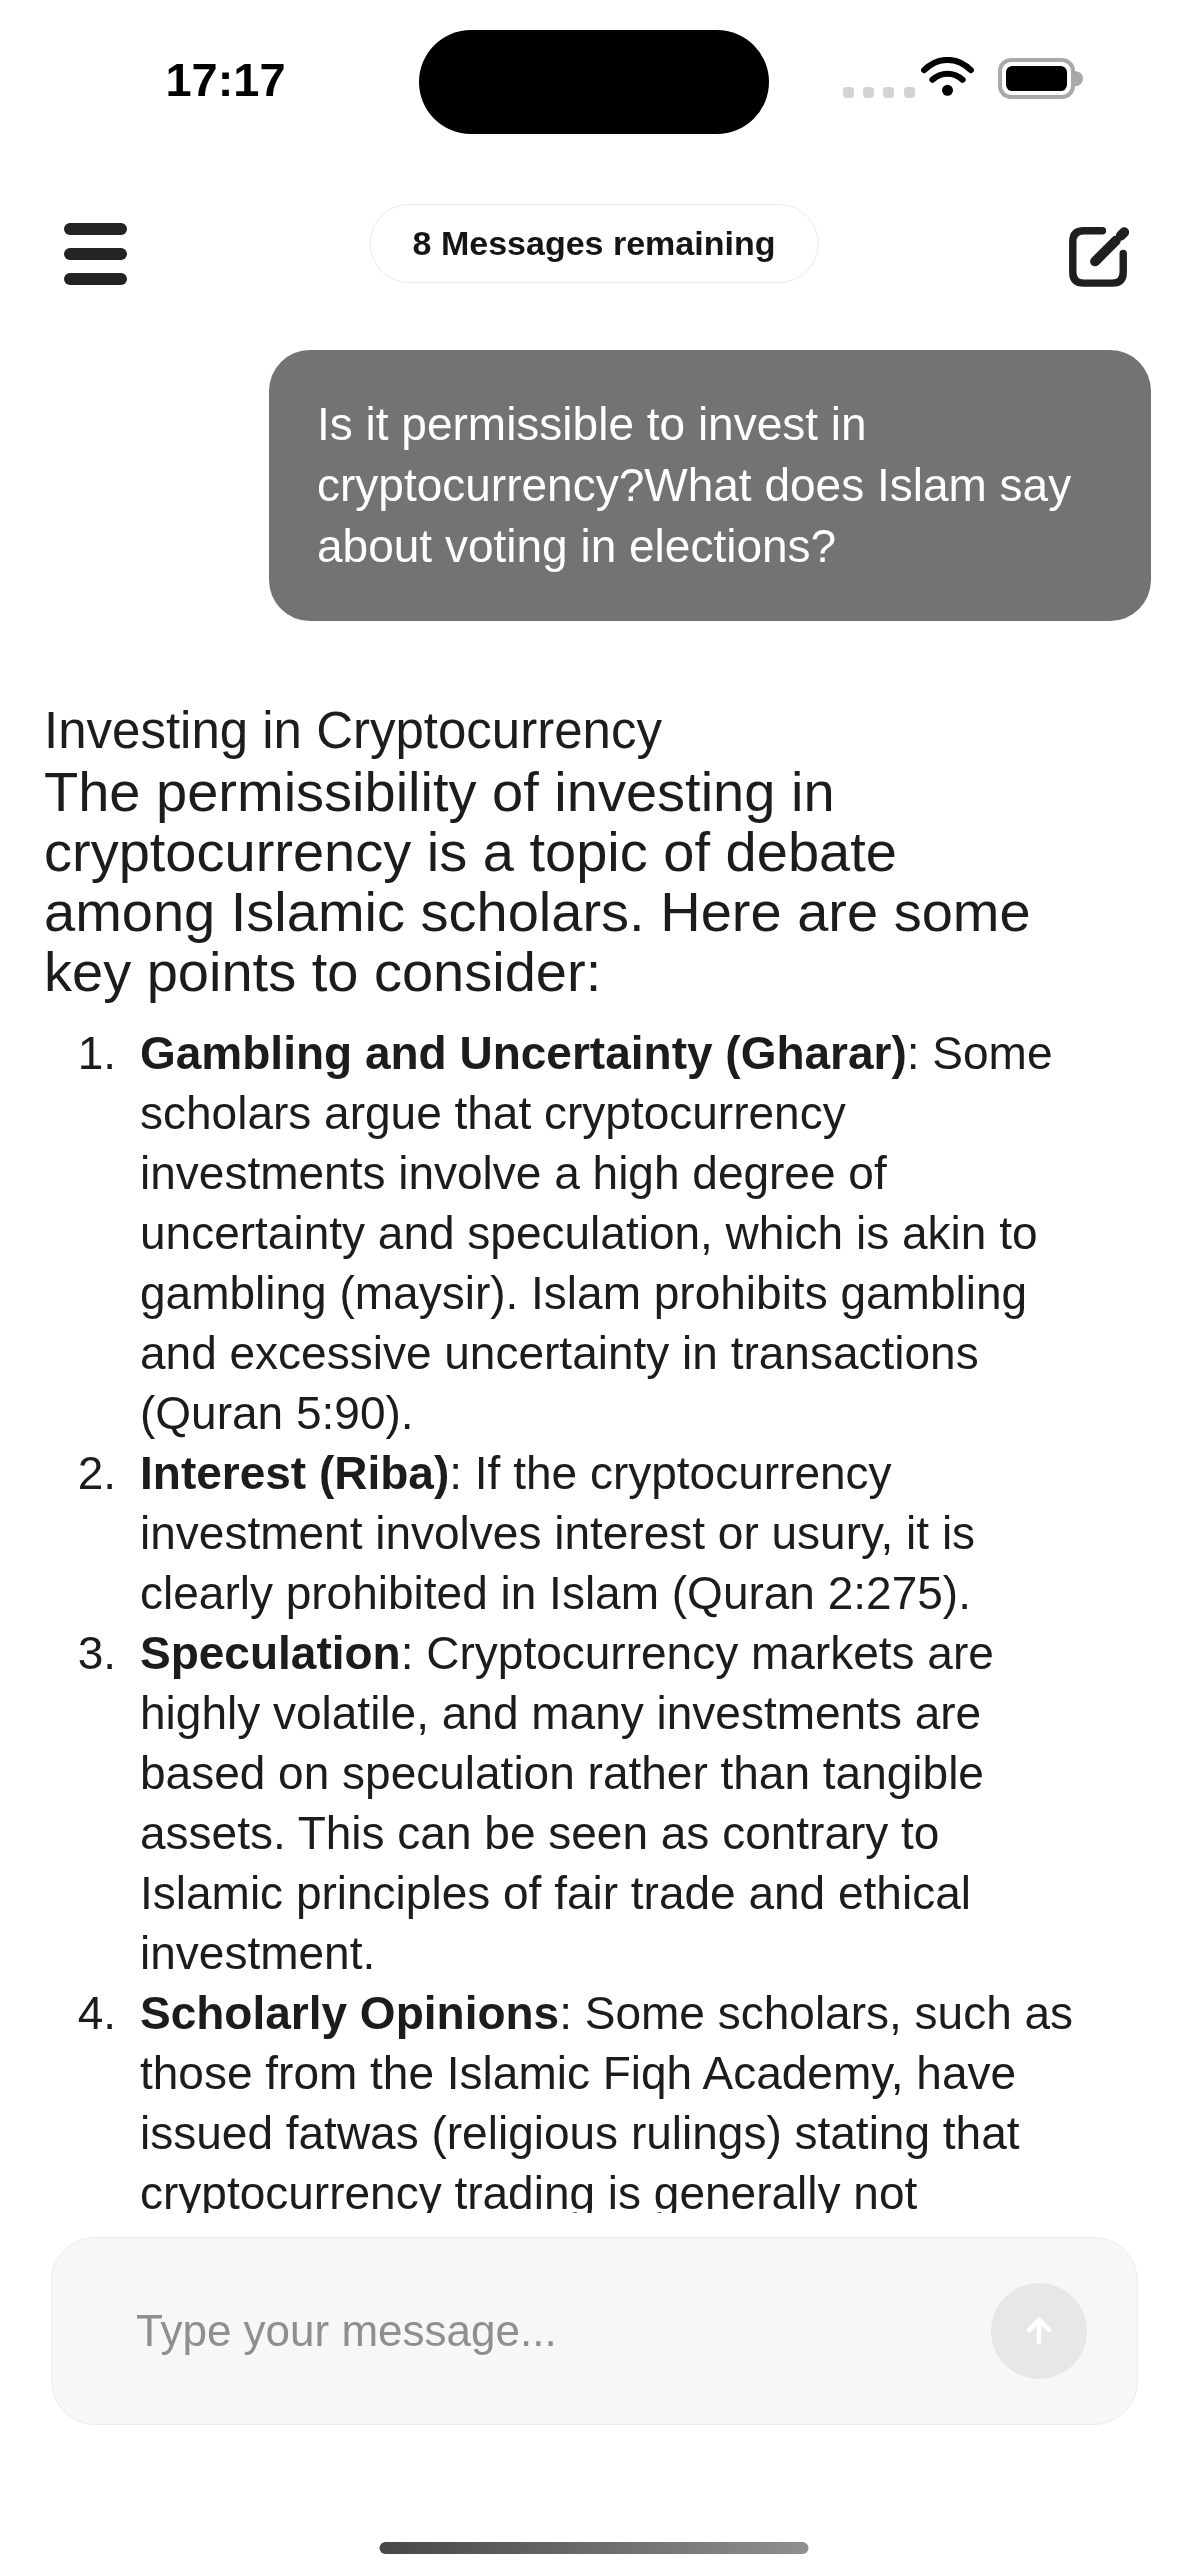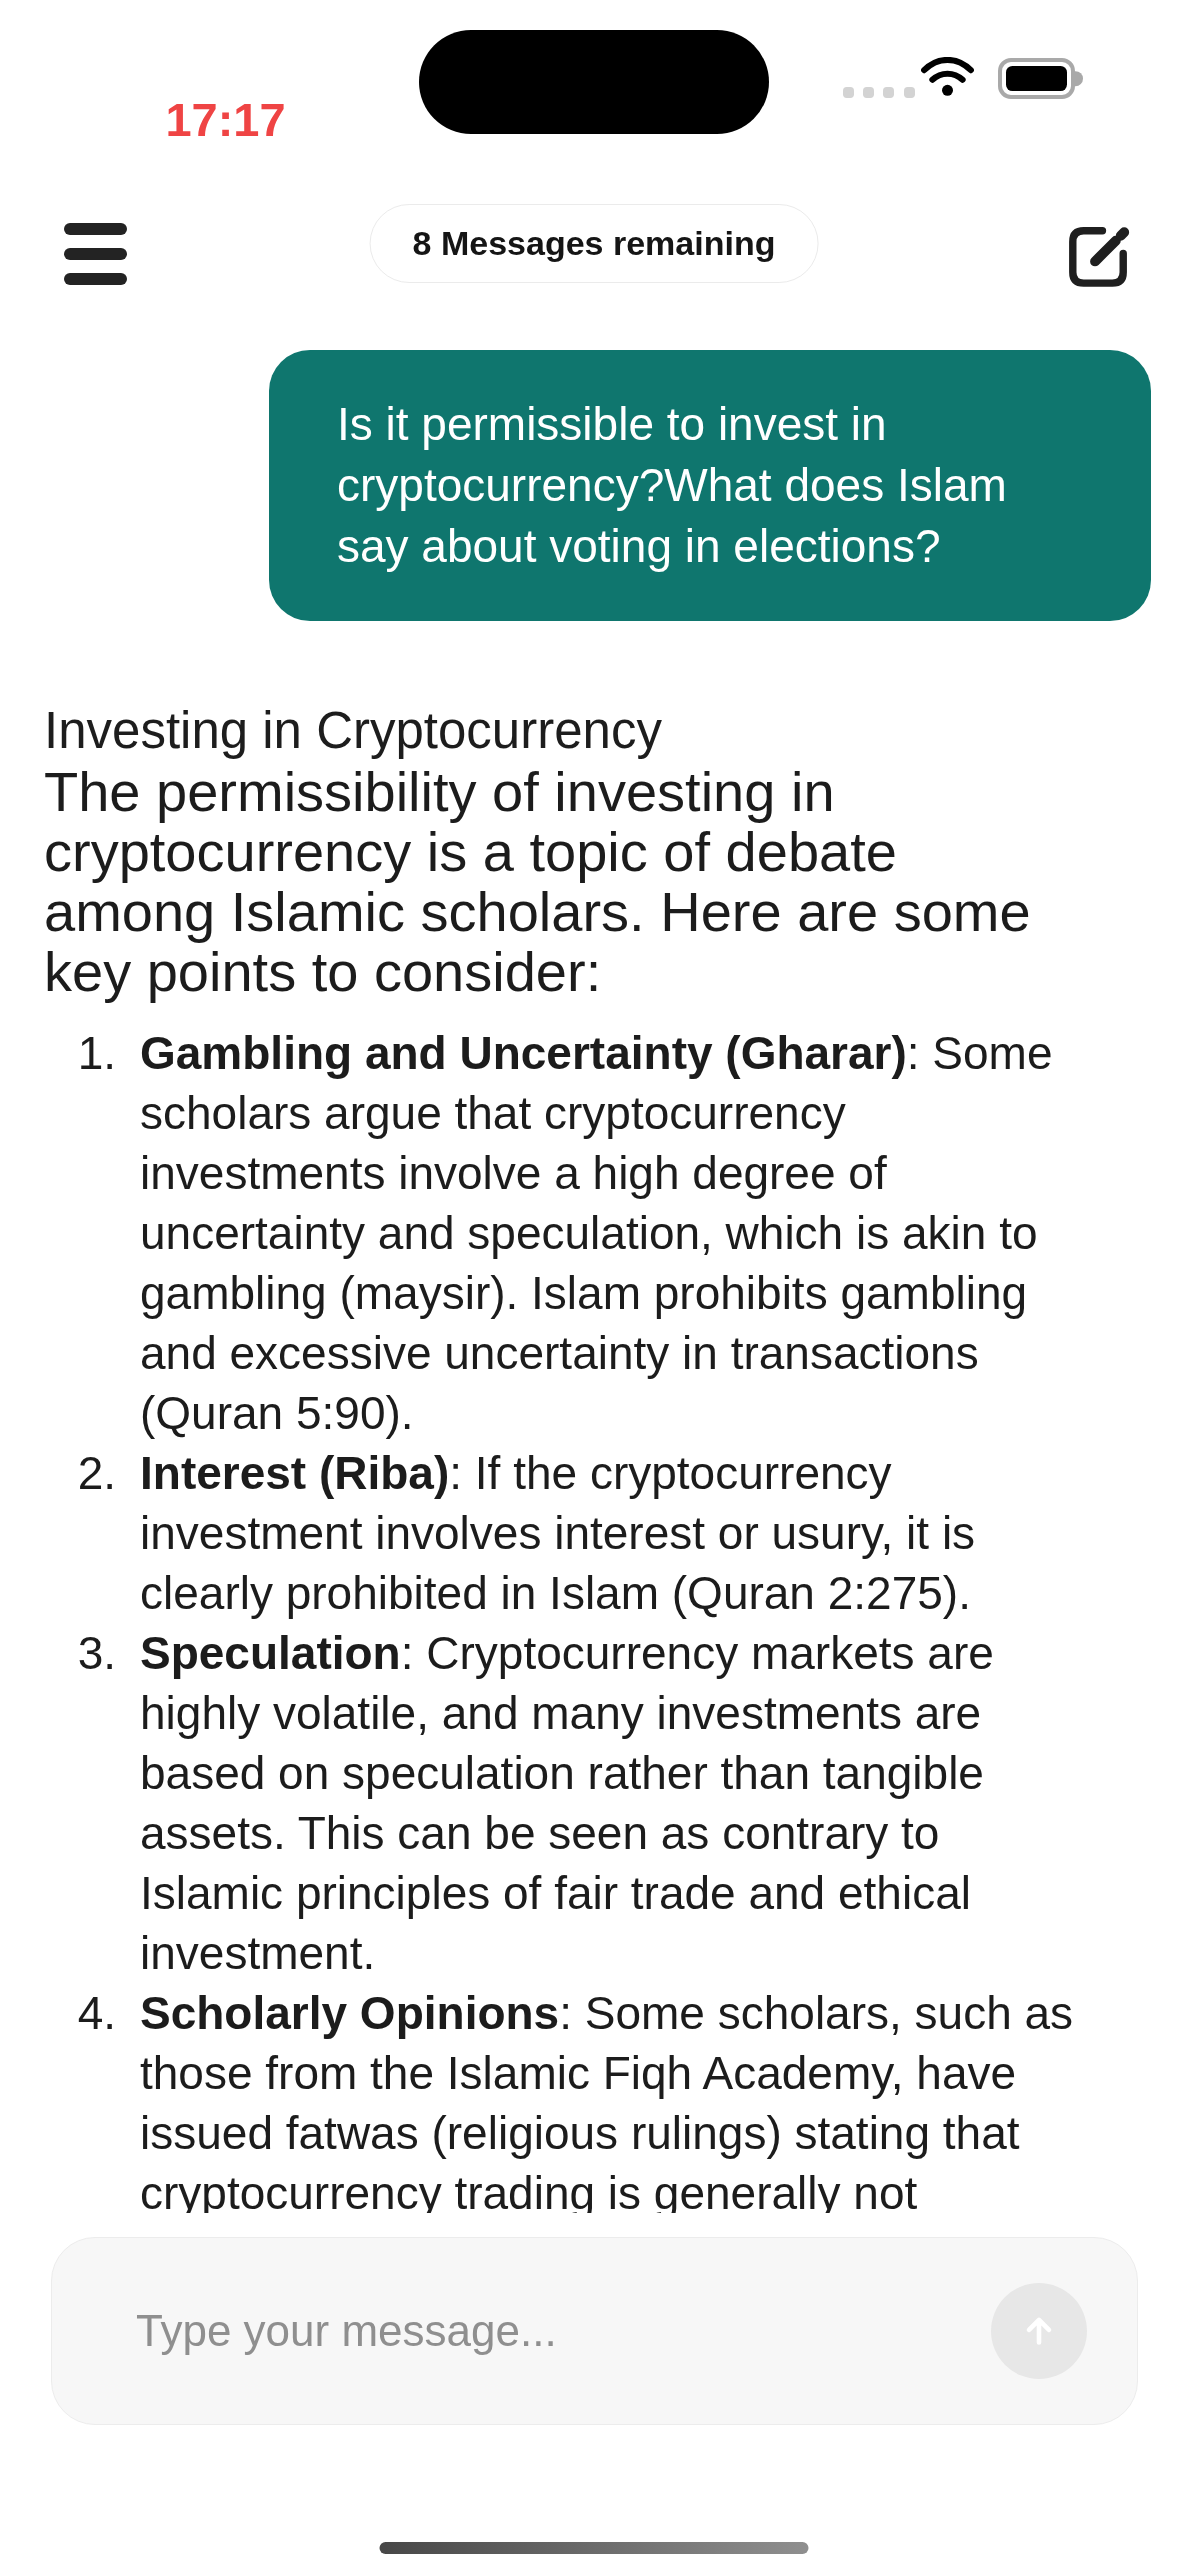--- a/index.html
+++ b/index.html
@@ -2,21 +2,21 @@
 <html style="font-size:14.7px"><head>
 <meta charset="utf-8">
 <style>
   * { margin:0; padding:0; box-sizing:border-box; }
   html,body { background:#fff; }
   body { font-family:"Liberation Sans","DejaVu Sans",sans-serif; }
   .screen { position:relative; width:1188px; height:2576px; background:#fff; overflow:hidden; }
 
   
   .time { position:absolute; left:147px; top:52px; width:157px; text-align:center;
-          font-size:47px; font-weight:700; color:#ef4444; line-height:55px;margin-top:40px; }
+          font-size:47px; font-weight:700; color:#000000; line-height:55px; }
   .island { position:absolute; top:29.5px; left:50%; transform:translateX(-50%);
             width:350px; height:104px; background:#000; border-radius:53px; }
   .signal-dots { position:absolute; left:843px; top:87px; display:flex; gap:9.2px; }
   .signal-dots i { display:block; width:11px; height:11px; border-radius:3.7px; background:#d3d3d3; }
   .wifi { position:absolute; left:920px; top:57px; }
   .battery { position:absolute; left:998px; top:58px; width:77px; height:41px;
              border:4.6px solid #a9a9a9; border-radius:13px; }
   .battery-fill { position:absolute; inset:3.7px; background:#000; border-radius:6.4px; }
   .battery-nub { position:absolute; right:-12px; top:50%; transform:translateY(-50%);
                  width:8.3px; height:15.7px; background:#a9a9a9; border-radius:0 8.3px 8.3px 0; }
@@ -29,22 +29,22 @@
   .pill { position:absolute; left:50%; top:9.2px; transform:translateX(-50%); height:79px;
           padding:12px 42px; border:1.8px solid #ebebeb; border-radius:41px; background:#fff;
           display:flex; align-items:center; font-size:34px; font-weight:700; color:#151515;
           white-space:nowrap; cursor:pointer; font-family:inherit; }
   .compose-btn { position:absolute; right:46px; top:14.7px; width:87px; height:87px;
                  background:none; border:none; cursor:pointer; }
 
   
   .chat { position:absolute; top:313px; left:0; right:0; bottom:363px; overflow:hidden; }
   .bubble-row { display:flex; justify-content:flex-end; padding-right:37px; margin-top:37px; }
-  .bubble { width:882px; background:#0f766e; color:#ffffff; border-radius:41px;
-            padding:44px 68px; font-size:46px; line-height:61px; }
+  .bubble { width:882px; background:#737373; color:#ffffff; border-radius:41px;
+            padding:44px 48px; font-size:46px; line-height:61px; }
   .response { margin-left:44px; margin-top:78px; color:#1c1c1c; }
   .heading { font-size:51px; line-height:63px; font-weight:400; width:1023px; color:#1d1d1d; }
   .intro { font-size:56px; line-height:60px; width:1023px; }
   .rlist { margin-top:21px; list-style:none; }
   .list-item { display:flex; font-size:46px; line-height:60px; }
   .num { width:72px; flex:none; text-align:right; margin-right:24px; }
   .li-body { width:949px; flex:none; }
   .li-title { font-weight:700; }
 
   

